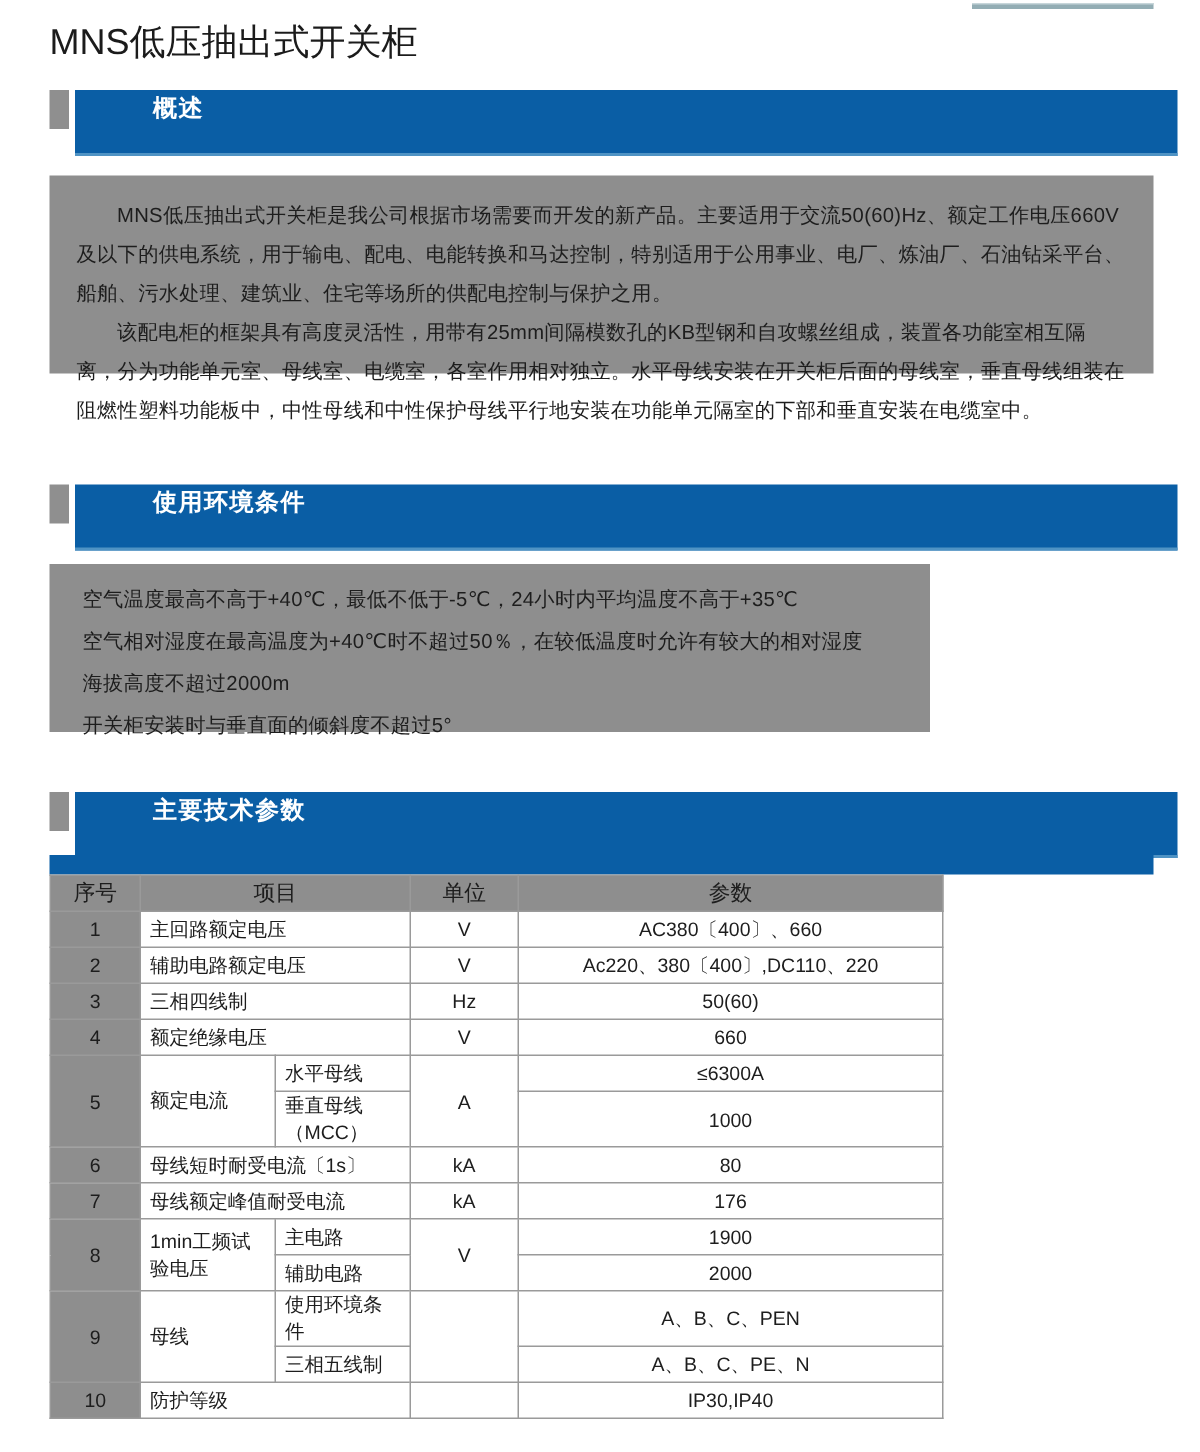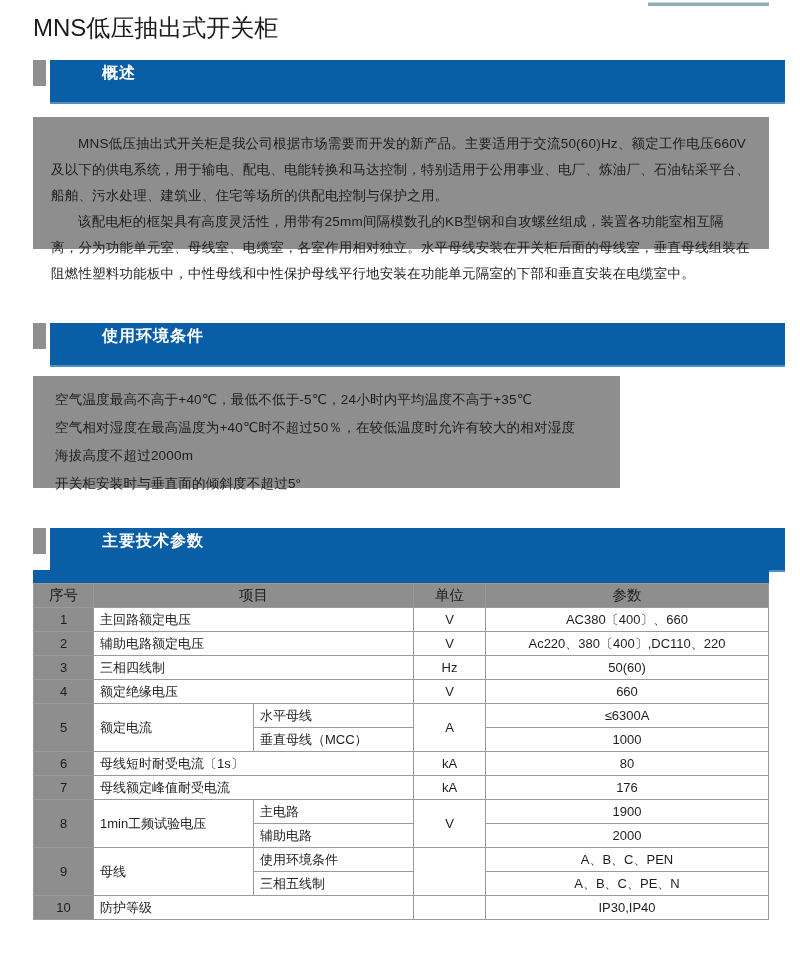--- a/index.html
+++ b/index.html
@@ -64,21 +64,21 @@
 
   #overview-panel{top:96px;width:736px;height:132px;padding:14px 18px 0 18px;margin-top:21px;}
   #env-panel{top:376px;width:587px;height:112px;padding:10px 18px 0 22px;}
   #env-panel p{line-height:28px;font-size:13.5px;}
 
   
   .tbl-wrap{position:absolute;left:33px;top:570px;width:736px;}
   .tbl-blue{height:13px;background:#0a5ea5;width:736px;}
   table.params{
     border-collapse:collapse;
-    width:736px;
+    width:596px;
     table-layout:fixed;
     font-size:13px;
   }
   table.params td{
     border:1px solid #9a9a9a;
     padding:0 6px;
     height:24px;
     box-sizing:border-box;
     color:#1d1d1d;
   }

